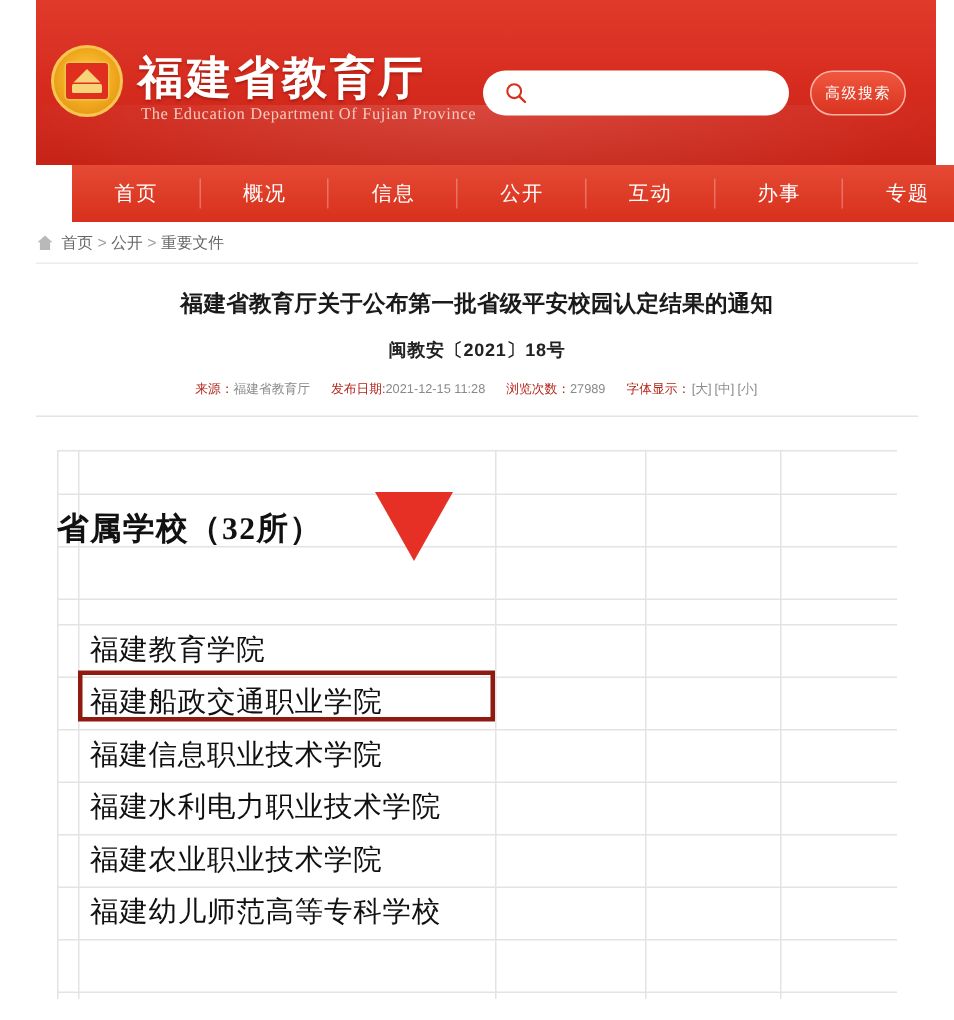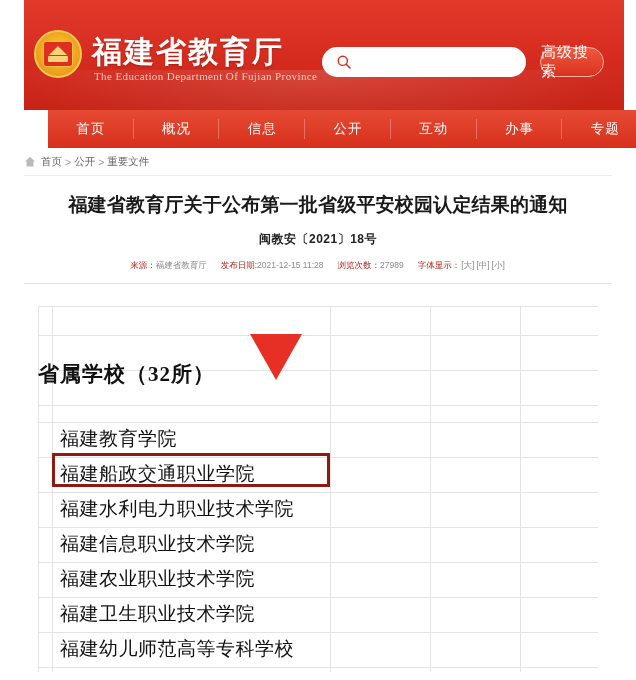--- a/index.html
+++ b/index.html
@@ -125,21 +125,21 @@
     display: block;
   }
   .adv-search-btn {
     position: absolute;
     left: 540px; top: 47px;
     width: 64px; height: 30px;
     border-radius: 15px;
     background: linear-gradient(180deg, #f0573f 0%, #d9331f 100%);
     border: 1px solid #ffb2a4;
     color: #ffffff;
-    font-size: 15px;
+    font-size: 10px;
     display: flex; align-items: center; justify-content: center;
     letter-spacing: 1px;
     cursor: pointer;
   }
 
   
   .nav-bar {
     position: relative;
     width: 636px;
     height: 38px;
@@ -192,22 +192,22 @@
   .breadcrumb-sep { margin: 0 3px; color: #999999; }
   .crumb-link { color: #666666; text-decoration: none; cursor: pointer; }
 
   
   .article-head {
     margin: 0 24px;
     padding-top: 16px;
     text-align: center;
   }
   .article-title {
-    font-family: Liberation Mono, monospace;
-    font-size: 19px;
+    font-family: Liberation Serif, serif;
+    font-size: 15px;
     font-weight: bold;
     color: #1a1a1a;
     line-height: 1.5;
     letter-spacing: 0.2px;
   }
   .article-docnum {
     margin-top: 10px;
     font-size: 12px;
     font-weight: bold;
     color: #222222;
@@ -269,21 +269,20 @@
 
   .section-title {
     position: absolute;
     left: 0px; top: 38px;
     font-family: "Liberation Serif", serif;
     font-size: 21px;
     font-weight: bold;
     color: #111111;
     letter-spacing: 1px;
     white-space: nowrap;
-    margin-top: 16px;
   }
   .triangle-marker {
     position: absolute;
     left: 212px; top: 28px;
     width: 0; height: 0;
     border-left: 26px solid transparent;
     border-right: 26px solid transparent;
     border-top: 46px solid #e63026;
   }
 
@@ -421,24 +420,23 @@
         <div class="gl-v" style="left:482px"></div>
         <div class="gl-v" style="left:560px"></div>
       </div>
 
       <div class="section-title">省属学校（32所）</div>
       <div class="triangle-marker"></div>
 
       <div class="name-list">
         <div class="name-row">福建教育学院</div>
         <div class="name-row">福建船政交通职业学院</div>
+        <div class="name-row">福建信息职业技术学院</div>
         <div class="name-row">福建水利电力职业技术学院</div>
-        <div class="name-row">福建信息职业技术学院</div>
         <div class="name-row">福建农业职业技术学院</div>
-        <div class="name-row">福建卫生职业技术学院</div>
         <div class="name-row">福建幼儿师范高等专科学校</div>
       </div>
 
       <div class="highlight-box"></div>
     </div>
 
     <div class="left-white"></div>
     <div class="right-white"></div>
     <div class="bottom-cover"></div>
   </div>

